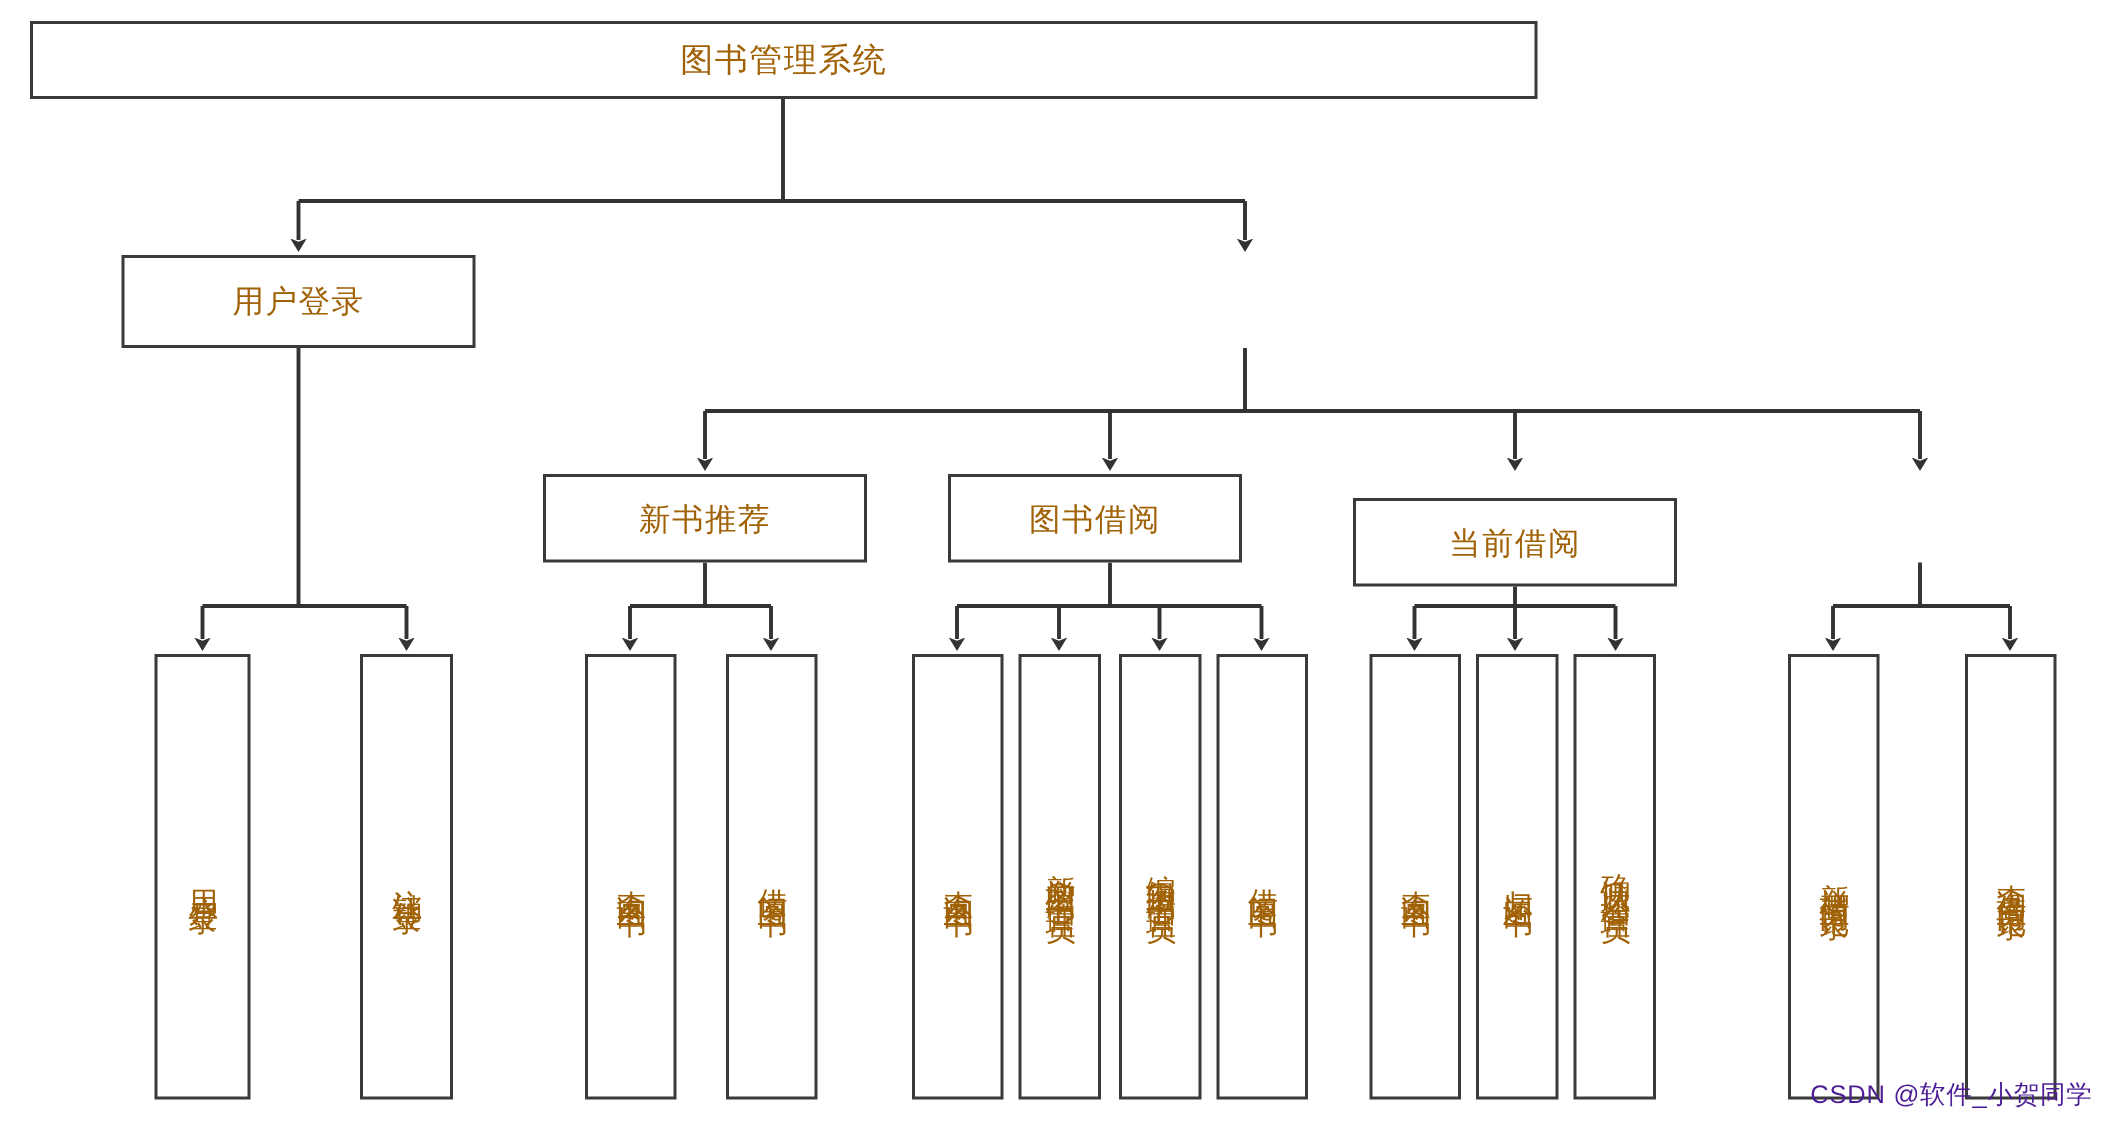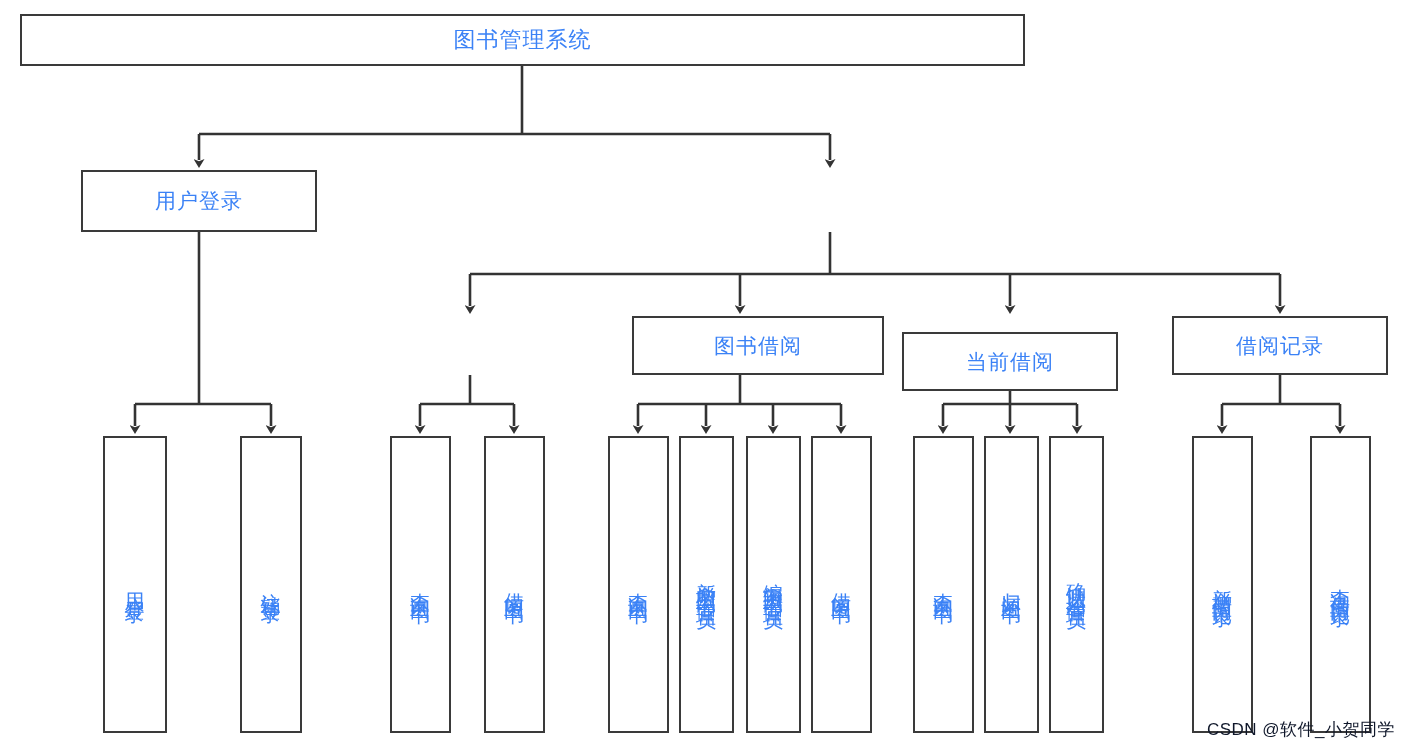--- a/index.html
+++ b/index.html
@@ -18,21 +18,21 @@
     overflow: hidden;
   }
   .node {
     position: absolute;
     box-sizing: border-box;
     border: 2px solid #3a3a3a;
     background: #ffffff;
     display: flex;
     align-items: center;
     justify-content: center;
-    color: #3b82f6;
+    color: #a16207;
     text-align: center;
   }
   .node.lvl-root {
     font-size: 22px;
     letter-spacing: 1px;
   }
   .node.lvl-2, .node.lvl-3 {
     font-size: 21px;
     letter-spacing: 1px;
   }
@@ -57,21 +57,21 @@
     top: 0;
     width: 1405px;
     height: 747px;
     pointer-events: none;
   }
   #watermark {
     position: absolute;
     right: 10px;
     bottom: 6px;
     font-size: 17px;
-    color: #0f172a;
+    color: #4c1d95;
     white-space: nowrap;
     letter-spacing: 0.5px;
   }
 </style>
 </head>
 <body>
 
 <div id="canvas">
 
   <svg id="edges" viewBox="0 0 1405 747">
@@ -125,28 +125,28 @@
   </svg>
 
   <div class="node lvl-root" style="left:20px; top:14px; width:1005px; height:52px;">
     <span>图书管理系统</span>
   </div>
 
   <div class="node lvl-2" style="left:81px; top:170px; width:236px; height:62px;">
     <span>用户登录</span>
   </div>
 
-  <div class="node lvl-3" style="left:632px; top:316px; width:252px; height:59px;">
+  <div class="node lvl-3" style="left:362px; top:316px; width:216px; height:59px;">
+    <span>新书推荐</span>
+  </div>
+  <div class="node lvl-3" style="left:632px; top:316px; width:196px; height:59px;">
     <span>图书借阅</span>
   </div>
   <div class="node lvl-3" style="left:902px; top:332px; width:216px; height:59px;">
     <span>当前借阅</span>
-  </div>
-  <div class="node lvl-3" style="left:1172px; top:316px; width:216px; height:59px;">
-    <span>借阅记录</span>
   </div>
 
   <div class="node leaf" style="left:103px; top:436px; width:64px; height:297px;">
     <span class="leaf-text">用户登录</span>
   </div>
   <div class="node leaf" style="left:240px; top:436px; width:62px; height:297px;">
     <span class="leaf-text">注销登录</span>
   </div>
 
   <div class="node leaf" style="left:390px; top:436px; width:61px; height:297px;">

